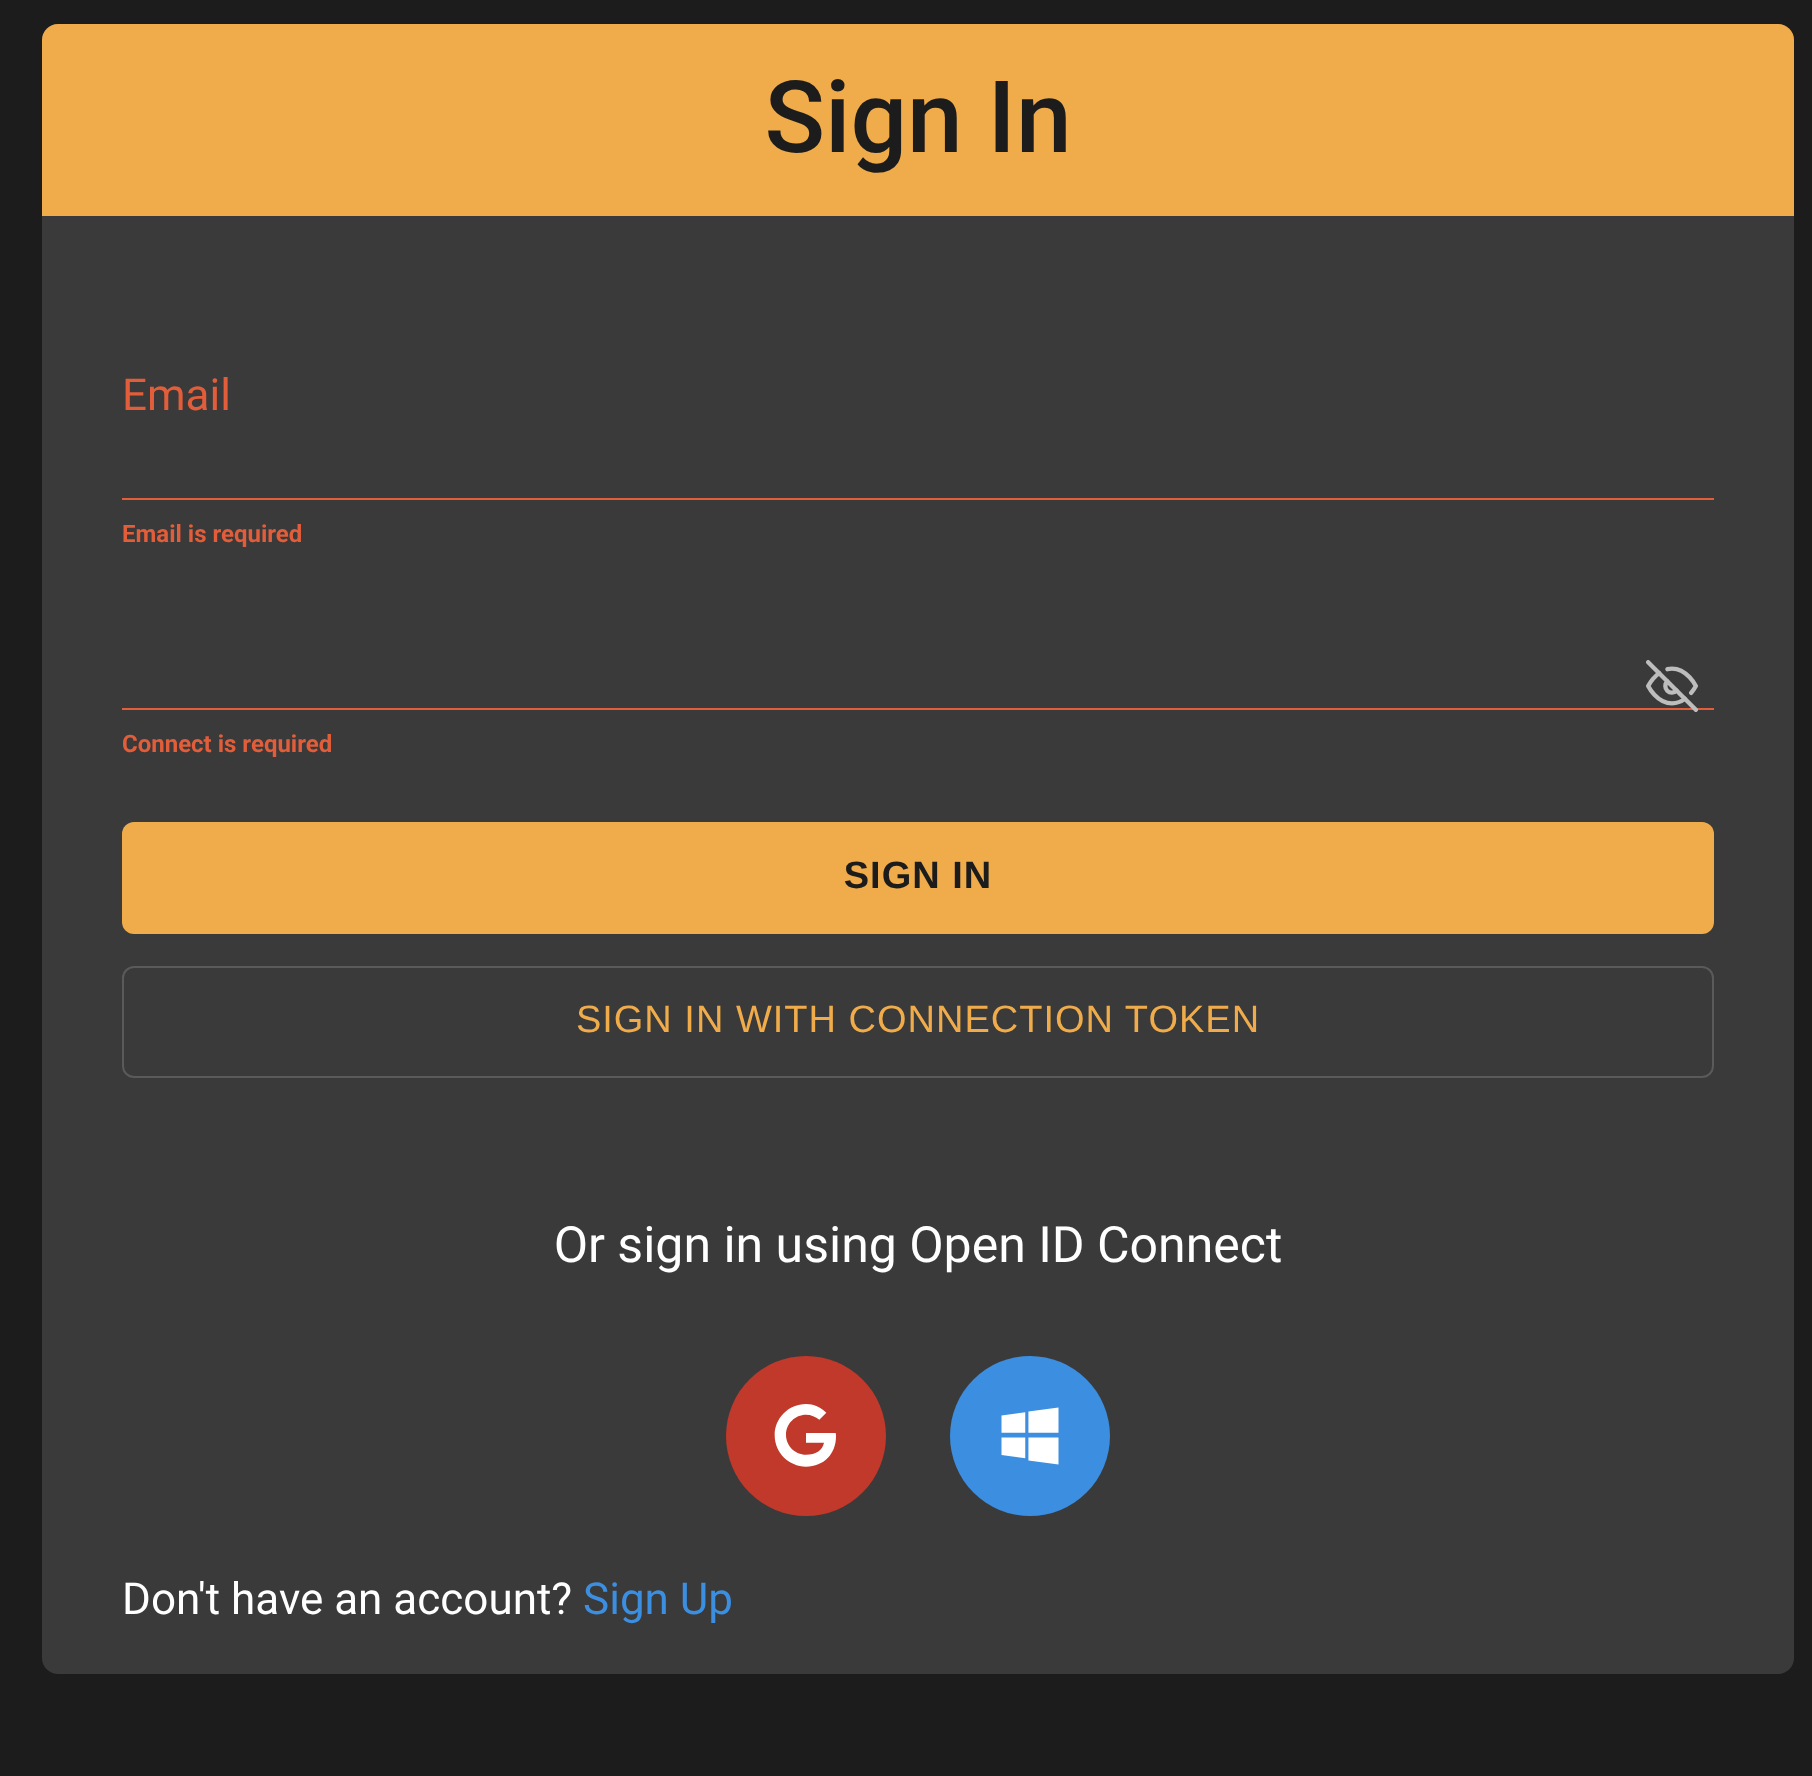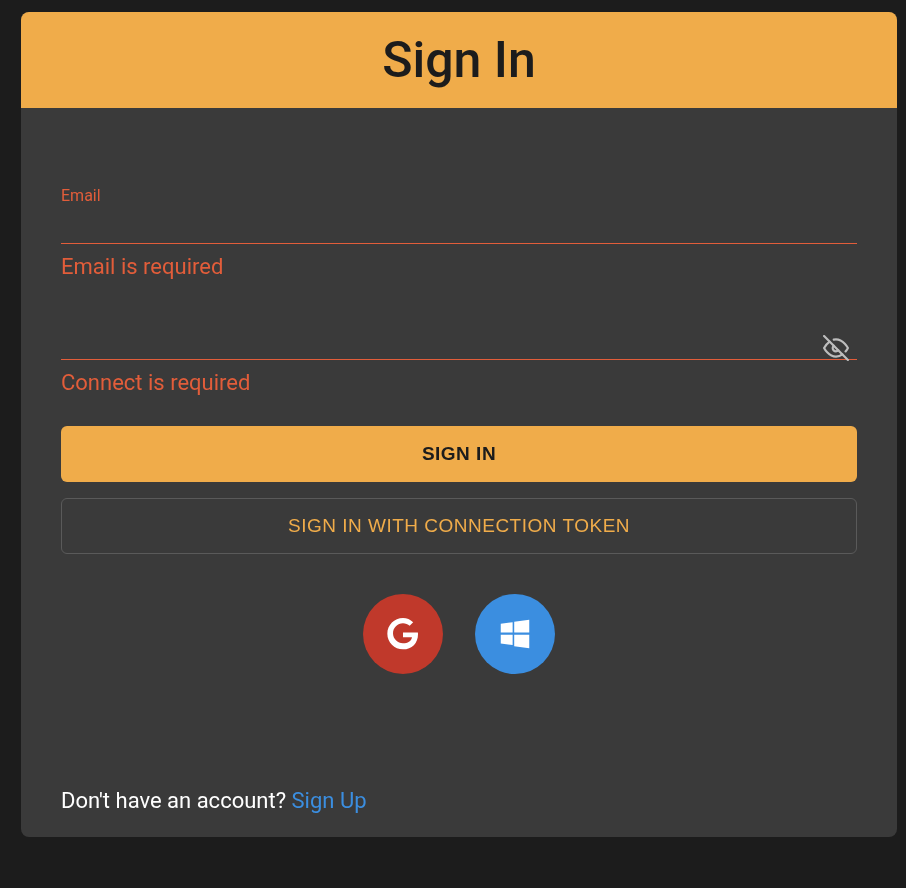--- a/index.html
+++ b/index.html
@@ -31,39 +31,40 @@
     color: #1c1c1c;
   }
   .content {
     padding: 78px 40px 0 40px;
   }
   .field {
     position: relative;
     margin-bottom: 50px;
   }
   .field-label {
-    font-size: 16px;
+    font-size: 22px;
     color: #e25d3a;
     display: block;
     margin-bottom: 8px;
   }
   .field-input {
     width: 100%;
     background: transparent;
     border: none;
     border-bottom: 1.5px solid #e25d3a;
     font-size: 22px;
     color: #fff;
     padding: 0 0 4px 0;
     outline: none;
   }
   .field-error {
     color: #e25d3a;
-    font-size: 22px;
+    font-size: 12px;
     margin-top: 10px;
+    font-weight: bold;
   }
   .eye-btn {
     position: absolute;
     right: 6px;
     top: 4px;
     width: 30px; height: 30px;
     background: transparent;
     border: none;
     cursor: pointer;
     color: #bdbdbd;
@@ -162,20 +163,21 @@
           <path d="M14.12 14.12A3 3 0 1 1 9.88 9.88"></path>
         </svg>
       </button>
       <div class="field-error">Connect is required</div>
     </div>
 
     <button class="btn-primary">SIGN IN</button>
 
     <button class="btn-outline">SIGN IN WITH CONNECTION TOKEN</button>
 
+    <div class="oidc-text">Or sign in using Open ID Connect</div>
 
     <div class="oidc-row">
       <button class="oidc-btn oidc-google">
         <svg width="40" height="40" viewBox="0 0 24 24" fill="#fff">
           <path d="M21.35 11.1H12v2.9h5.4c-.5 2.4-2.5 3.6-5.4 3.6-3.3 0-6-2.7-6-6s2.7-6 6-6c1.5 0 2.9.6 4 1.5l2.1-2.1C16.4 3.3 14.3 2.4 12 2.4 6.8 2.4 2.6 6.6 2.6 11.8S6.8 21.2 12 21.2c5.4 0 9-3.8 9-9.1 0-.4 0-.7-.1-1z"></path>
         </svg>
       </button>
       <button class="oidc-btn oidc-ms">
         <svg width="38" height="38" viewBox="0 0 24 24" fill="#fff">
           <path d="M3 5.5l7.5-1V11H3V5.5zM11.5 4.3L21 3v8h-9.5V4.3zM3 12.5h7.5v6.5L3 18V12.5zM11.5 12.5H21V21l-9.5-1.3v-7.2z"></path>

